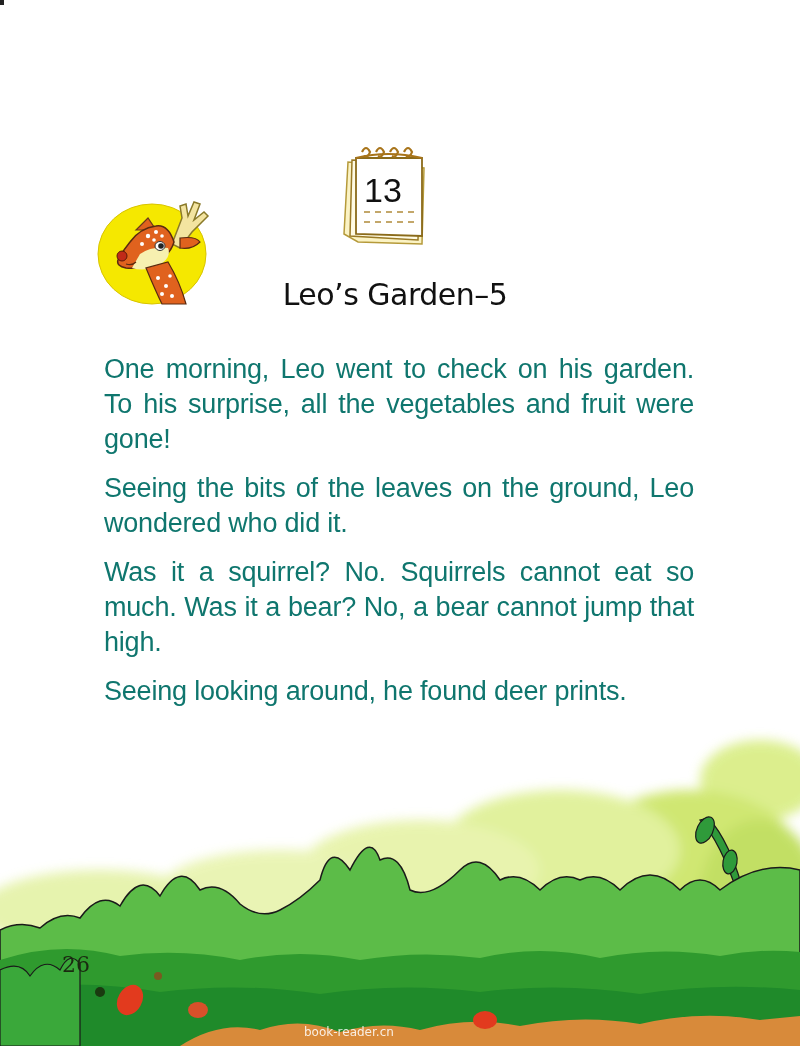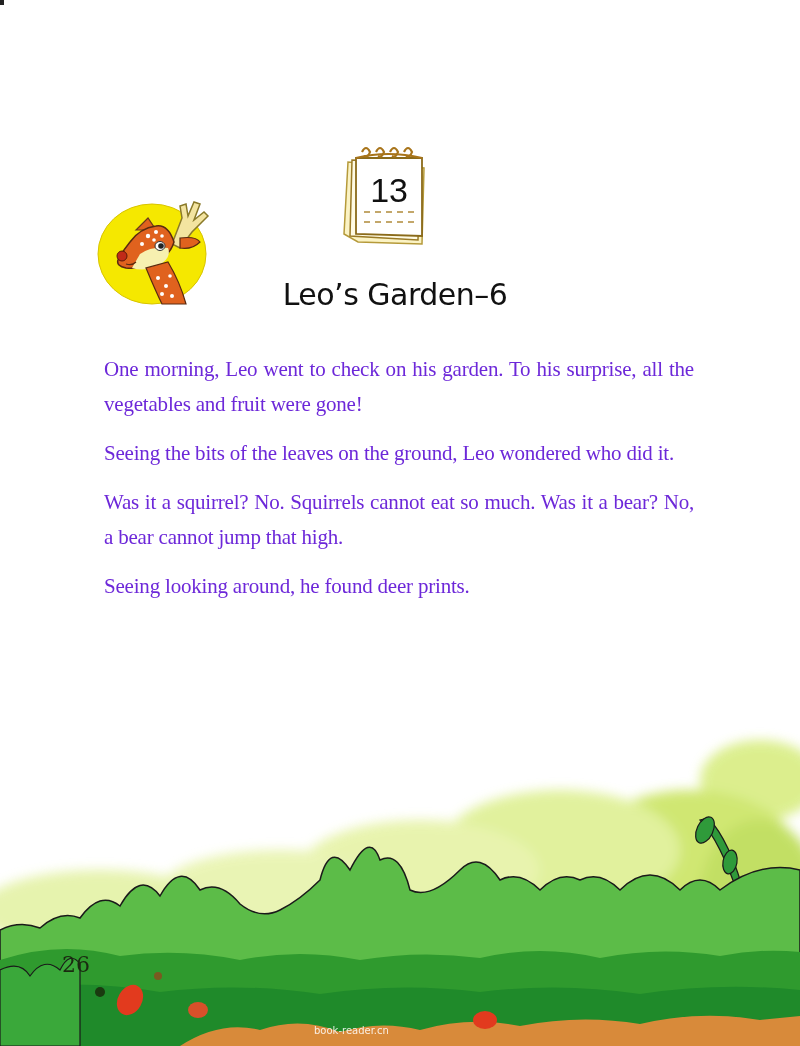--- a/index.html
+++ b/index.html
@@ -5,44 +5,44 @@
   html, body { margin: 0; padding: 0; }
   body {
     width: 800px; height: 1046px; position: relative; overflow: hidden;
     background: #ffffff;
     font-family: "DejaVu Sans", sans-serif;
     color: #1a1a1a;
   }
   .corner-mark { position: absolute; left: 0; top: 0; width: 4px; height: 5px; background: #222; }
   .calendar { position: absolute; left: 338px; top: 138px; width: 94px; height: 108px; }
   .calendar-number {
-    position: absolute; left: 352px; top: 170px; width: 56px; text-align: right;
+    position: absolute; left: 364px; top: 170px; width: 56px; text-align: left;
     font-family: "Liberation Sans", sans-serif; font-size: 34px; color: #111; line-height: 40px;
   }
   .deer-badge { position: absolute; left: 96px; top: 196px; width: 126px; height: 110px; }
   .title {
     position: absolute; left: 230px; top: 275px; width: 330px; text-align: center;
     font-family: "DejaVu Sans", sans-serif; font-size: 30px; line-height: 40px; color: #111;
     letter-spacing: -0.5px;
   }
   .story { position: absolute; left: 104px; top: 352px; width: 590px; }
   .para {
     margin: 0 0 14px 0;
-    font-family: Liberation Serif, serif; font-size: 21px; line-height: 35px;
-    color: #6d28d9; letter-spacing: -0.2px; word-spacing: 0px;
+    font-family: Liberation Sans, sans-serif; font-size: 27px; line-height: 35px;
+    color: #0f766e; letter-spacing: -0.2px; word-spacing: 0px;
     text-align: justify;
   }
   .scenery { position: absolute; left: 0; top: 720px; width: 800px; height: 326px; }
   .page-number {
     position: absolute; left: 62px; top: 952px;
     font-family: "DejaVu Serif", serif; font-size: 22px; color: #1a2a10; text-align: right;
   }
   .watermark {
-    position: absolute; left: 314px; top: 1025px;
-    font-family: "DejaVu Sans", sans-serif; font-size: 10px; color: rgba(255,255,255,0.85);
+    position: absolute; left: 304px; top: 1025px;
+    font-family: "DejaVu Sans", sans-serif; font-size: 12px; color: rgba(255,255,255,0.85);
   }
 </style>
 </head>
 <body>
 
 <div class="corner-mark"></div>
 
 <svg class="calendar" viewBox="0 0 94 108">
   <path d="M10 24 L6 96 L20 104 L84 106 L86 30 Z" fill="#fbf3c4" stroke="#b59a3a" stroke-width="1.5"></path>
   <path d="M14 22 L12 98 L80 102 L82 24 Z" fill="#fffbe4" stroke="#9a7a26" stroke-width="1.5"></path>
@@ -82,21 +82,21 @@
       <circle cx="66" cy="98" r="2"></circle>
       <circle cx="76" cy="100" r="2"></circle>
     <circle cx="74" cy="80" r="1.8"></circle>
   </g>
   <ellipse cx="64" cy="50" rx="5" ry="4.5" fill="#ffffff" stroke="#333" stroke-width="1"></ellipse>
   <circle cx="65" cy="50" r="2.8" fill="#222"></circle>
   <circle cx="26" cy="60" r="5" fill="#c02a18" stroke="#5a1a08" stroke-width="1"></circle>
   <path d="M30 68 Q36 70 40 66" stroke="#5a2a10" stroke-width="1.2" fill="none"></path>
 </svg>
 
-<div class="title">Leo’s Garden–6</div>
+<div class="title">Leo’s Garden–5</div>
 
 <div class="story">
   <p class="para">One morning, Leo went to check on his garden. To his surprise, all the vegetables and fruit were gone!</p>
   <p class="para">Seeing the bits of the leaves on the ground, Leo wondered who did it.</p>
   <p class="para">Was it a squirrel? No. Squirrels cannot eat so much. Was it a bear? No, a bear cannot jump that high.</p>
   <p class="para">Seeing looking around, he found deer prints.</p>
 </div>
 
 <svg class="scenery" viewBox="0 0 800 326" preserveAspectRatio="none">
   <defs>

